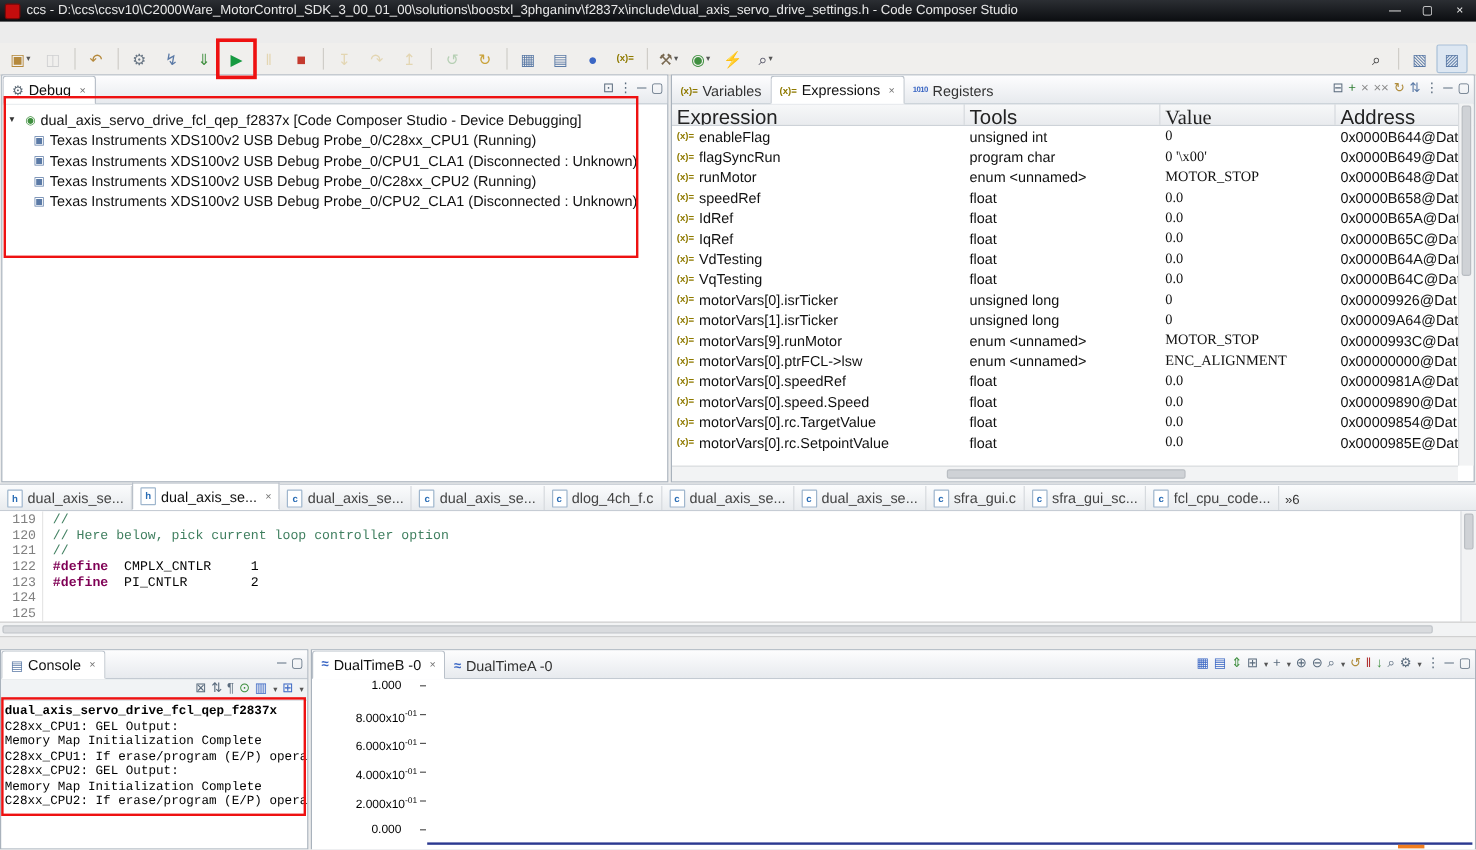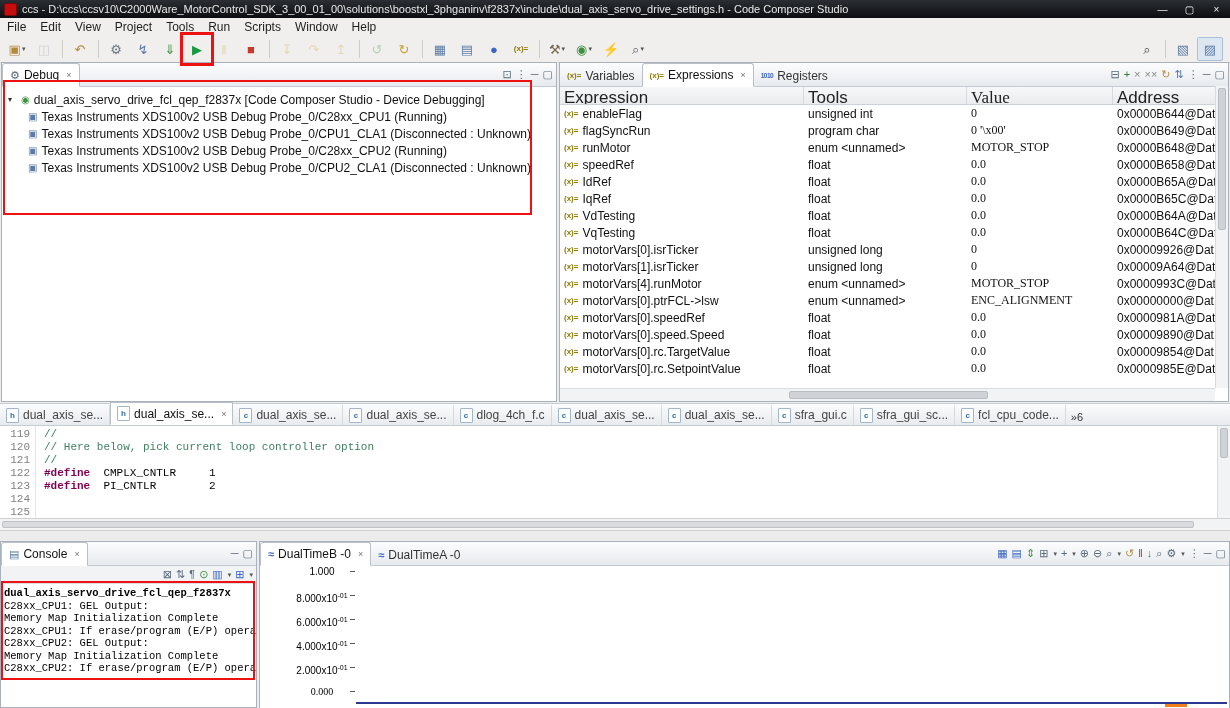--- a/index.html
+++ b/index.html
@@ -130,31 +130,20 @@
   <div class="titlebar">
     <div class="app-icon"></div>
     <div class="title-text">ccs - D:\ccs\ccsv10\C2000Ware_MotorControl_SDK_3_00_01_00\solutions\boostxl_3phganinv\f2837x\include\dual_axis_servo_drive_settings.h - Code Composer Studio</div>
     <div class="win-controls">
       <div class="win-btn">—</div>
       <div class="win-btn">▢</div>
       <div class="win-btn">×</div>
     </div>
   </div>
 
-  <div class="menubar" id="menubar">
-      <div class="menu-item">File</div>
-      <div class="menu-item">Edit</div>
-      <div class="menu-item">View</div>
-      <div class="menu-item">Project</div>
-      <div class="menu-item">Tools</div>
-      <div class="menu-item">Run</div>
-      <div class="menu-item">Scripts</div>
-      <div class="menu-item">Window</div>
-      <div class="menu-item">Help</div>
-    </div>
 
   <div class="toolbar">
     <div class="tb-left" id="toolbar-left">
         <div class="tb-btn">
           <span class="tb-glyph" style="color: rgb(181, 137, 60);">▣</span>
           <span class="caret">▾</span>
         </div>
         <div class="tb-btn disabled">
           <span class="tb-glyph" style="color: rgb(141, 146, 153);">◫</span>
         </div>
@@ -405,21 +394,21 @@
             <span class="xicon">(x)=</span>
             <span>motorVars[1].isrTicker</span>
           </div>
           <div class="gr-cell c1">unsigned long</div>
           <div class="gr-cell c2">0</div>
           <div class="gr-cell c3">0x00009A64@Dat</div>
         </div>
         <div class="grid-row">
           <div class="gr-cell c0">
             <span class="xicon">(x)=</span>
-            <span>motorVars[4].runMotor</span>
+            <span>motorVars[9].runMotor</span>
           </div>
           <div class="gr-cell c1">enum &lt;unnamed&gt;</div>
           <div class="gr-cell c2">MOTOR_STOP</div>
           <div class="gr-cell c3">0x0000993C@Dat</div>
         </div>
         <div class="grid-row">
           <div class="gr-cell c0">
             <span class="xicon">(x)=</span>
             <span>motorVars[0].ptrFCL-&gt;lsw</span>
           </div>
@@ -613,21 +602,21 @@
     <div class="ylab" style="top: 0px;"><span>1.000</span></div>
         <div class="ytick" style="top: 5px;"></div>
         <div class="ylab" style="top: 24px;"><span>8.000x10</span><sup>-01</sup></div>
         <div class="ytick" style="top: 29px;"></div>
         <div class="ylab" style="top: 48px;"><span>6.000x10</span><sup>-01</sup></div>
         <div class="ytick" style="top: 53px;"></div>
         <div class="ylab" style="top: 72px;"><span>4.000x10</span><sup>-01</sup></div>
         <div class="ytick" style="top: 77px;"></div>
         <div class="ylab" style="top: 96px;"><span>2.000x10</span><sup>-01</sup></div>
         <div class="ytick" style="top: 101px;"></div>
-        <div class="ylab" style="top: 120px; font-family: Liberation Serif, serif;"><span>0.000</span></div>
+        <div class="ylab" style="top: 120px;"><span>0.000</span></div>
         <div class="ytick" style="top: 125px;"></div>
       </div>
   </div>
 
 </div>
 
 <div class="ann" style="border-color: rgb(238, 17, 17); left: 180px; top: 32px; width: 34px; height: 34px; border-width: 3px;"></div>
 <div class="ann" style="border-color: rgb(238, 17, 17); left: 3px; top: 80px; width: 529px; height: 135px; border-width: 2px;"></div>
 <div class="ann" style="border-color: rgb(238, 17, 17); left: 1px; top: 581px; width: 254px; height: 99px; border-width: 2px;"></div>
 

